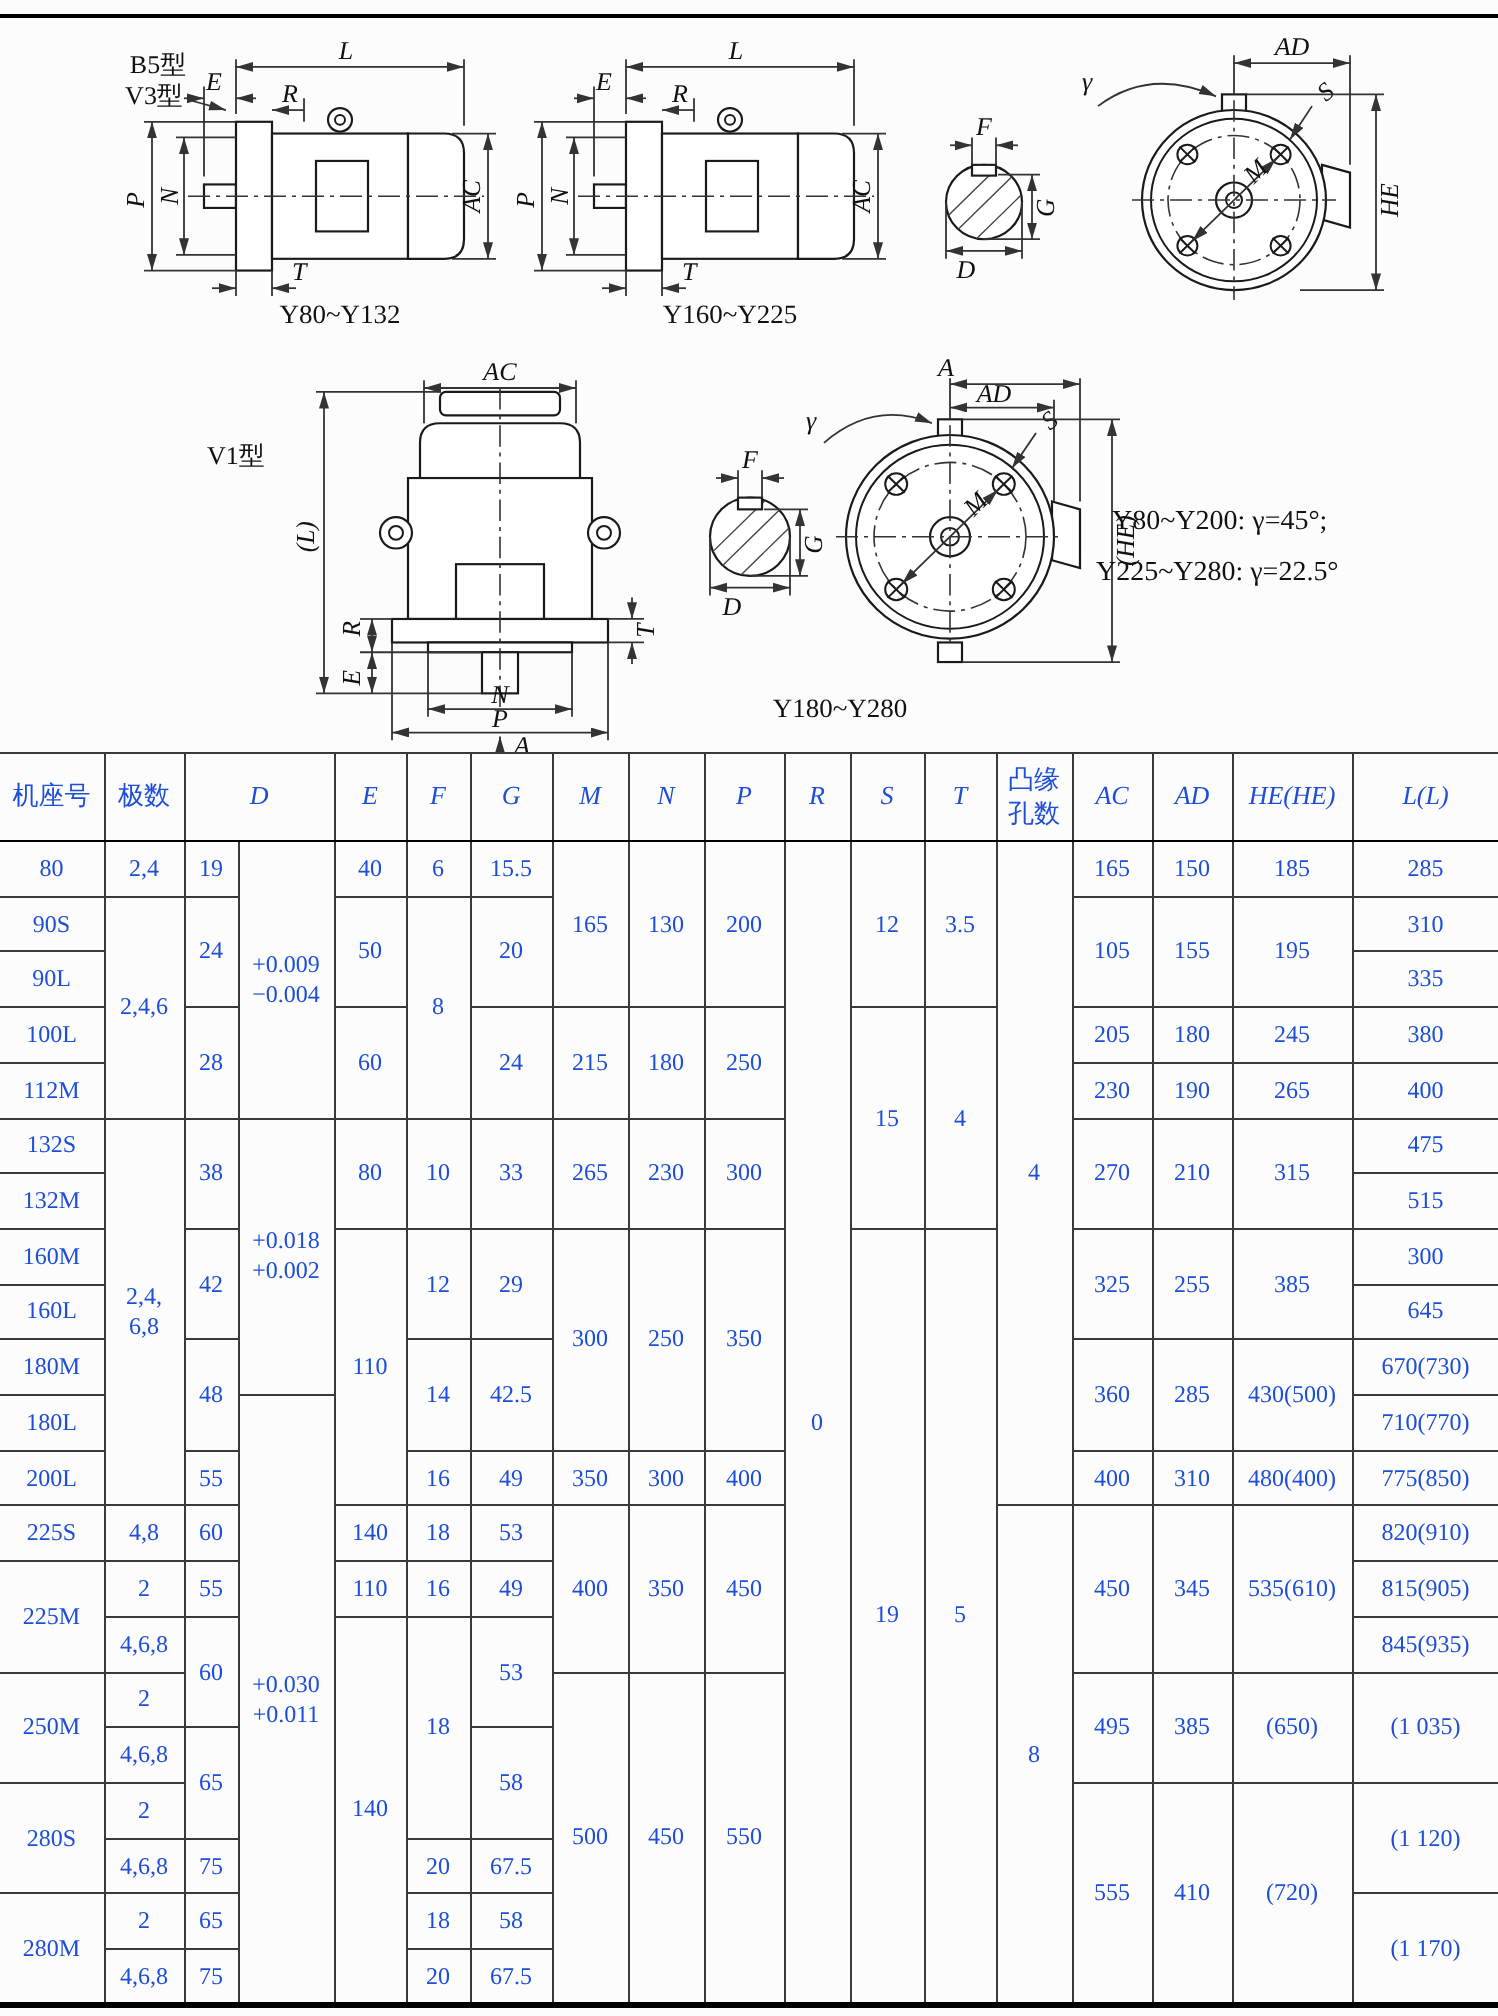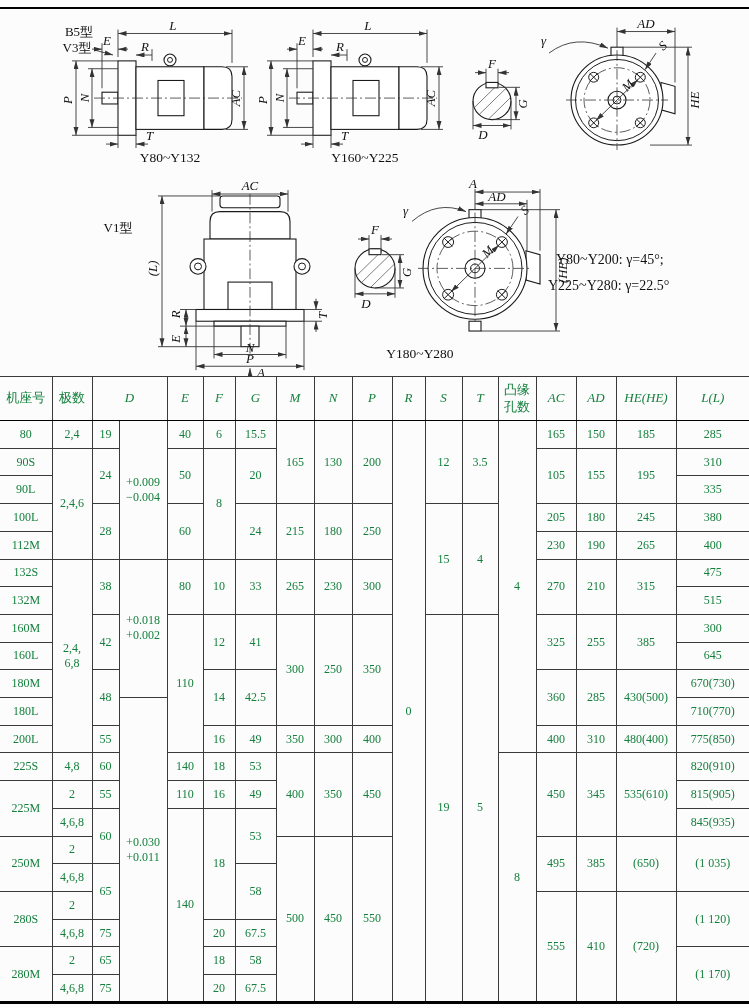--- a/index.html
+++ b/index.html
@@ -1,17 +1,17 @@
 <!DOCTYPE html>
 <html><head>
 <meta charset="utf-8">
 <style>
   html,body{margin:0;padding:0;background:#e9e9e9;}
   .page{position:relative;width:749px;height:1008px;margin:0 auto;background:#fcfcfc;overflow:hidden;
-        font-family:"Liberation Serif","DejaVu Serif",serif;color:#15803d;}
+        font-family:"Liberation Serif","DejaVu Serif",serif;color:#1d4ed8;}
   .top-rule{position:absolute;left:0;top:7px;width:749px;height:2px;background:#000;}
   svg.draw{position:absolute;left:0;top:10px;display:block;}
   svg.draw text{font-family:"Liberation Serif","DejaVu Serif",serif;fill:#111;}
   svg.draw text.dim{font-style:italic;font-size:13px;}
   svg.draw text.cap{font-size:13.5px;}
   svg.draw text.note{font-size:14px;}
   svg.draw text.zh{font-size:13px;}
   .outline{fill:#ffffff;stroke:#1a1a1a;stroke-width:1.1;}
   .thin{fill:none;stroke:#1a1a1a;stroke-width:1;}
   .dimln{fill:none;stroke:#333;stroke-width:0.9;}
@@ -453,21 +453,21 @@
         </tr>
         <tr>
           <td>132M</td>
           <td>515</td>
         </tr>
         <tr>
           <td>160M</td>
           <td rowspan="2">42</td>
           <td rowspan="5">110</td>
           <td rowspan="2">12</td>
-          <td rowspan="2">41</td>
+          <td rowspan="2">29</td>
           <td rowspan="4">300</td>
           <td rowspan="4">250</td>
           <td rowspan="4">350</td>
           <td rowspan="14">19</td>
           <td rowspan="14">5</td>
           <td rowspan="2">325</td>
           <td rowspan="2">255</td>
           <td rowspan="2">385</td>
           <td>300</td>
         </tr>

